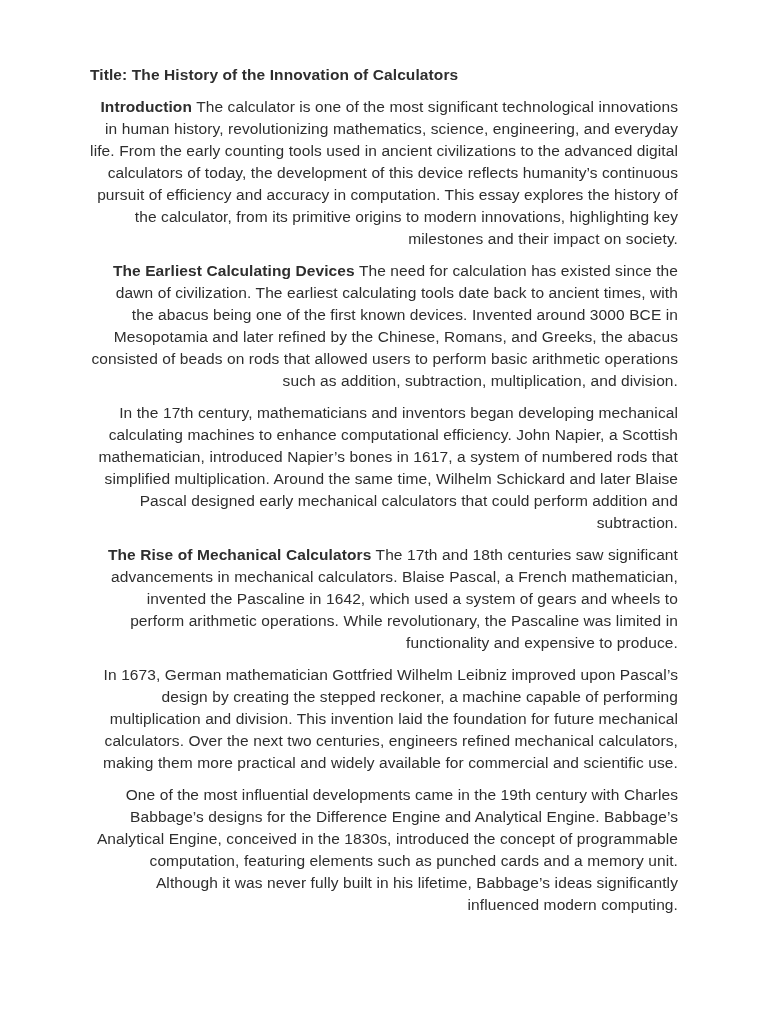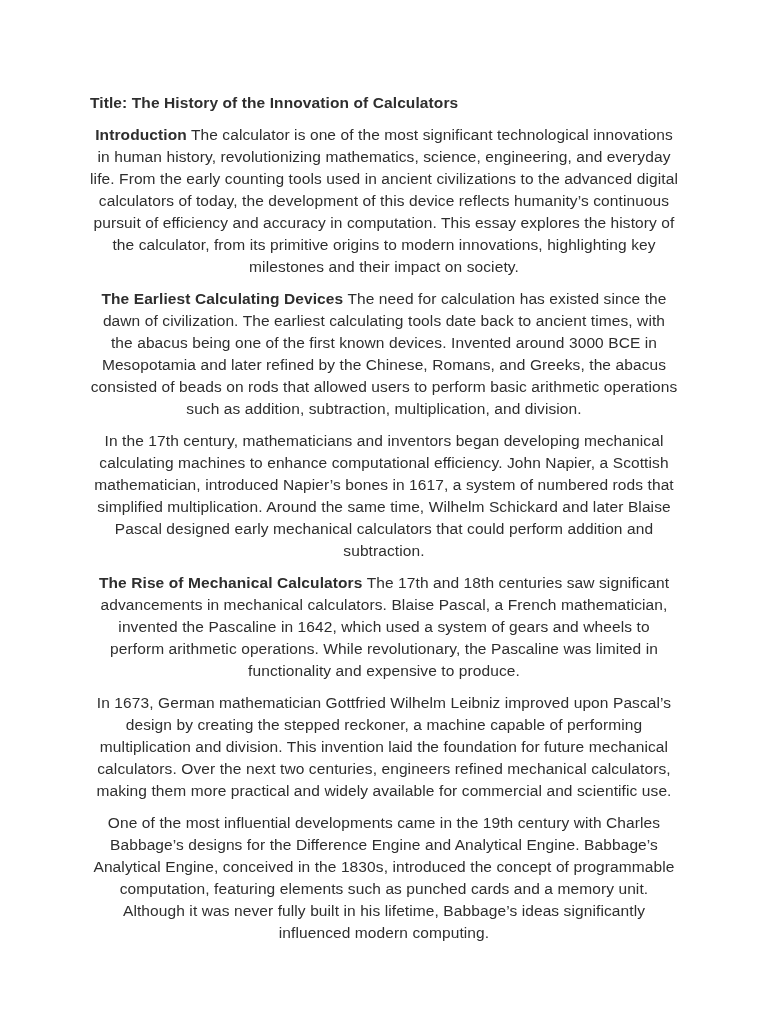--- a/index.html
+++ b/index.html
@@ -6,34 +6,34 @@
   html, body {
     width: 768px;
     height: 1024px;
     background: #ffffff;
     overflow: hidden;
   }
   .page {
     width: 768px;
     height: 1024px;
     background: #ffffff;
-    padding: 92px 90px 0 90px;
+    padding: 64px 90px 0 90px;
     font-family: "Liberation Sans", "DejaVu Sans", sans-serif;
     font-size: 15.5px;
     line-height: 22px;
     color: #2e2e2e;
     letter-spacing: 0.1px;
   }
   .doc-title {
     font-weight: bold;
     margin-bottom: 10px;
   }
   .para {
     margin-bottom: 10px;
-    text-align: center;
+    text-align: right;
   }
   .lead {
     font-weight: bold;
   }
 </style>
 </head>
 <body>
 
 <div class="page">
 

